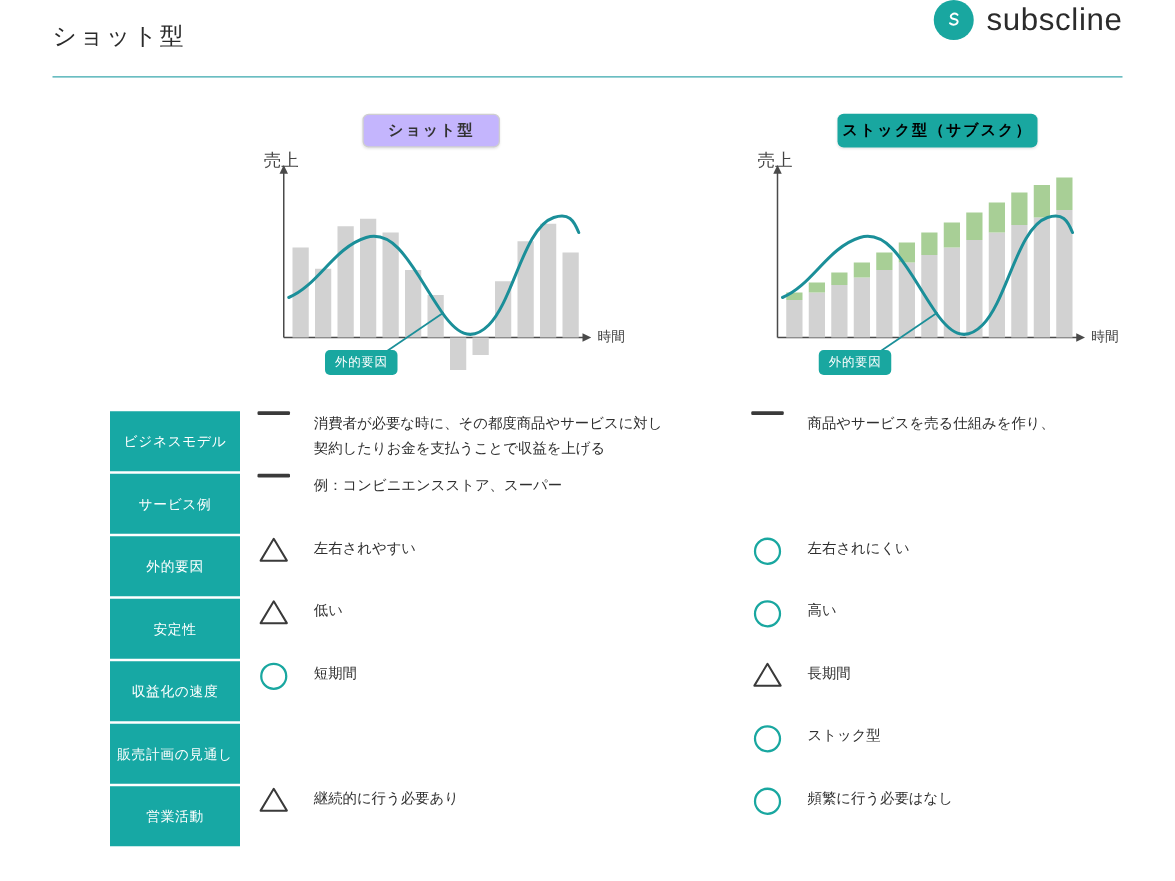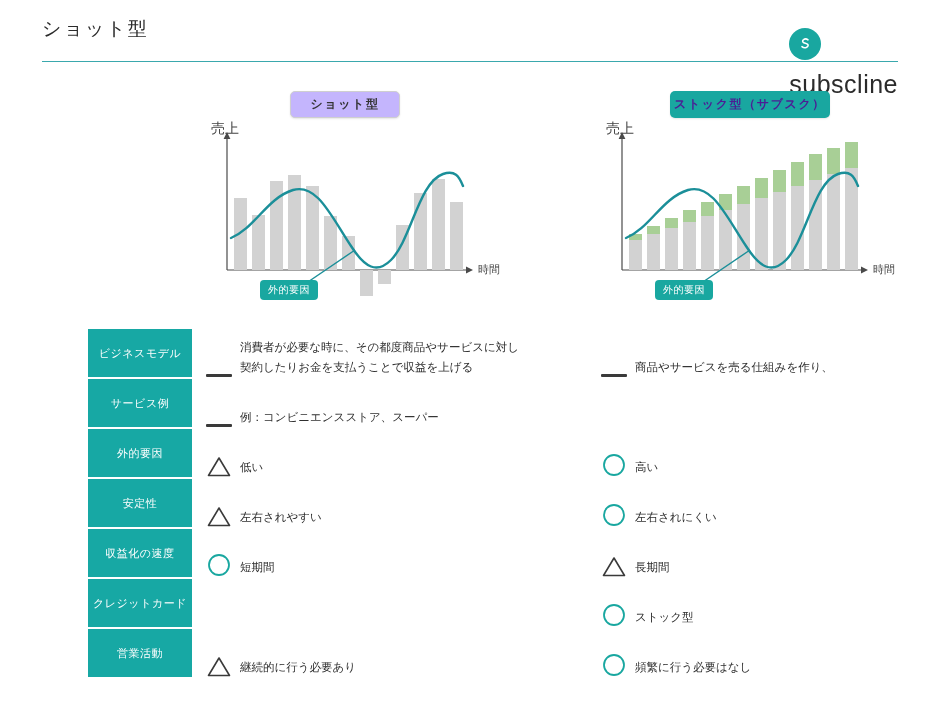--- a/index.html
+++ b/index.html
@@ -16,22 +16,22 @@
   
   .header {
     position: absolute; left: 0; top: 0;
     width: 940px; height: 62px;
   }
   .page-title {
     position: absolute; left: 42px; top: 16px;
     font-size: 19px; letter-spacing: 2px; color: #2b2b2b;
   }
   .brand {
-    position: absolute; right: 42px; top: 28px;
-    display: flex; align-items: flex-start; gap: 10px; flex-direction: column;
+    position: absolute; right: 42px; top: 0;
+    display: flex; align-items: center; gap: 10px;
   }
   .brand-mark {
     width: 32px; height: 32px; border-radius: 50%;
     background: #19a7a0;
     display: flex; align-items: center; justify-content: center;
   }
   .brand-name {
     font-size: 25px; letter-spacing: 0.5px; color: #2b2b2b;
   }
   .header-rule {
@@ -47,21 +47,21 @@
     font-size: 12px; font-weight: bold; letter-spacing: 1.6px;
   }
   .badge-shot {
     left: 290px; top: 91px; width: 110px;
     background: #c4b5fd; color: #333333;
     border: 1px solid #cfcfcf;
     box-shadow: 0 1px 2px rgba(0,0,0,0.10);
   }
   .badge-stock {
     left: 670px; top: 91px; width: 160px;
-    background: #19a7a0; color: #4c1d95;
+    background: #19a7a0; color: #000000;
     box-shadow: 0 1px 2px rgba(0,0,0,0.10);
   }
 
   
   .graph { position: absolute; }
   .graph-left  { left: 205px; top: 120px; width: 310px; height: 190px; }
   .graph-right { left: 600px; top: 120px; width: 310px; height: 190px; }
   .axis-label-y {
     position: absolute; font-size: 14px; color: #444; top: 0; left: 6px;
   }
@@ -83,21 +83,21 @@
     background: #17a8a4; color: #ffffff;
     display: flex; align-items: center; justify-content: center;
     font-size: 11px; letter-spacing: 0.5px;
   }
 
   
   .rows { position: absolute; left: 0; top: 329px; width: 940px; }
   .row { position: relative; height: 48px; margin-bottom: 2px; }
   .cell {
     position: absolute; top: 0; height: 48px;
-    display: flex; align-items: flex-end; gap: 7px;
+    display: flex; align-items: flex-start; gap: 18px;
   }
   .cell-left  { left: 205px; width: 380px; }
   .cell-right { left: 600px; width: 330px; }
   .mark { width: 28px; flex: 0 0 28px; display: flex; align-items: center; justify-content: center; }
   .mark-dash { width: 26px; height: 3px; background: #3a3a3a; border-radius: 1px; }
   .cell-text { font-size: 11.5px; line-height: 1.75; color: #2f2f2f; }
   .cell-text .l2 { display: block; }
 </style>
 </head>
 <body>
@@ -206,21 +206,21 @@
     <div class="axis-label-x" style="left:273px; top:142px;">時間</div>
     <div class="ext-tag" style="left:55px; top:160px;">外的要因</div>
   </div>
 
   <div class="rail">
     <div class="rail-item">ビジネスモデル</div>
     <div class="rail-item">サービス例</div>
     <div class="rail-item">外的要因</div>
     <div class="rail-item">安定性</div>
     <div class="rail-item">収益化の速度</div>
-    <div class="rail-item">クレジットカード</div>
+    <div class="rail-item">販売計画の見通し</div>
     <div class="rail-item">営業活動</div>
   </div>
 
   <div class="rows">
 
     <div class="row">
       <div class="cell cell-left">
         <span class="mark">
             <span class="mark-dash"></span>
           </span>
@@ -248,48 +248,48 @@
       </div>
     </div>
 
     <div class="row">
       <div class="cell cell-left">
         <span class="mark">
           <svg width="24" height="21" viewBox="0 0 24 21">
               <polygon points="12,2 22.5,19.5 1.5,19.5" fill="none" stroke="#3a3a3a" stroke-width="1.6" stroke-linejoin="round"></polygon>
             </svg>
         </span>
-        <span class="cell-text">低い</span>
-      </div>
-      <div class="cell cell-right">
-        <span class="mark">
-          <svg width="24" height="24" viewBox="0 0 24 24">
-              <circle cx="12" cy="12" r="10" fill="none" stroke="#19a7a0" stroke-width="1.8"></circle>
-            </svg>
-        </span>
-        <span class="cell-text">高い</span>
+        <span class="cell-text">左右されやすい</span>
+      </div>
+      <div class="cell cell-right">
+        <span class="mark">
+          <svg width="24" height="24" viewBox="0 0 24 24">
+              <circle cx="12" cy="12" r="10" fill="none" stroke="#19a7a0" stroke-width="1.8"></circle>
+            </svg>
+        </span>
+        <span class="cell-text">左右されにくい</span>
       </div>
     </div>
 
     <div class="row">
       <div class="cell cell-left">
         <span class="mark">
           <svg width="24" height="21" viewBox="0 0 24 21">
               <polygon points="12,2 22.5,19.5 1.5,19.5" fill="none" stroke="#3a3a3a" stroke-width="1.6" stroke-linejoin="round"></polygon>
             </svg>
         </span>
-        <span class="cell-text">左右されやすい</span>
-      </div>
-      <div class="cell cell-right">
-        <span class="mark">
-          <svg width="24" height="24" viewBox="0 0 24 24">
-              <circle cx="12" cy="12" r="10" fill="none" stroke="#19a7a0" stroke-width="1.8"></circle>
-            </svg>
-        </span>
-        <span class="cell-text">左右されにくい</span>
+        <span class="cell-text">低い</span>
+      </div>
+      <div class="cell cell-right">
+        <span class="mark">
+          <svg width="24" height="24" viewBox="0 0 24 24">
+              <circle cx="12" cy="12" r="10" fill="none" stroke="#19a7a0" stroke-width="1.8"></circle>
+            </svg>
+        </span>
+        <span class="cell-text">高い</span>
       </div>
     </div>
 
     <div class="row">
       <div class="cell cell-left">
         <span class="mark">
           <svg width="24" height="24" viewBox="0 0 24 24">
               <circle cx="12" cy="12" r="10" fill="none" stroke="#19a7a0" stroke-width="1.8"></circle>
             </svg>
         </span>

